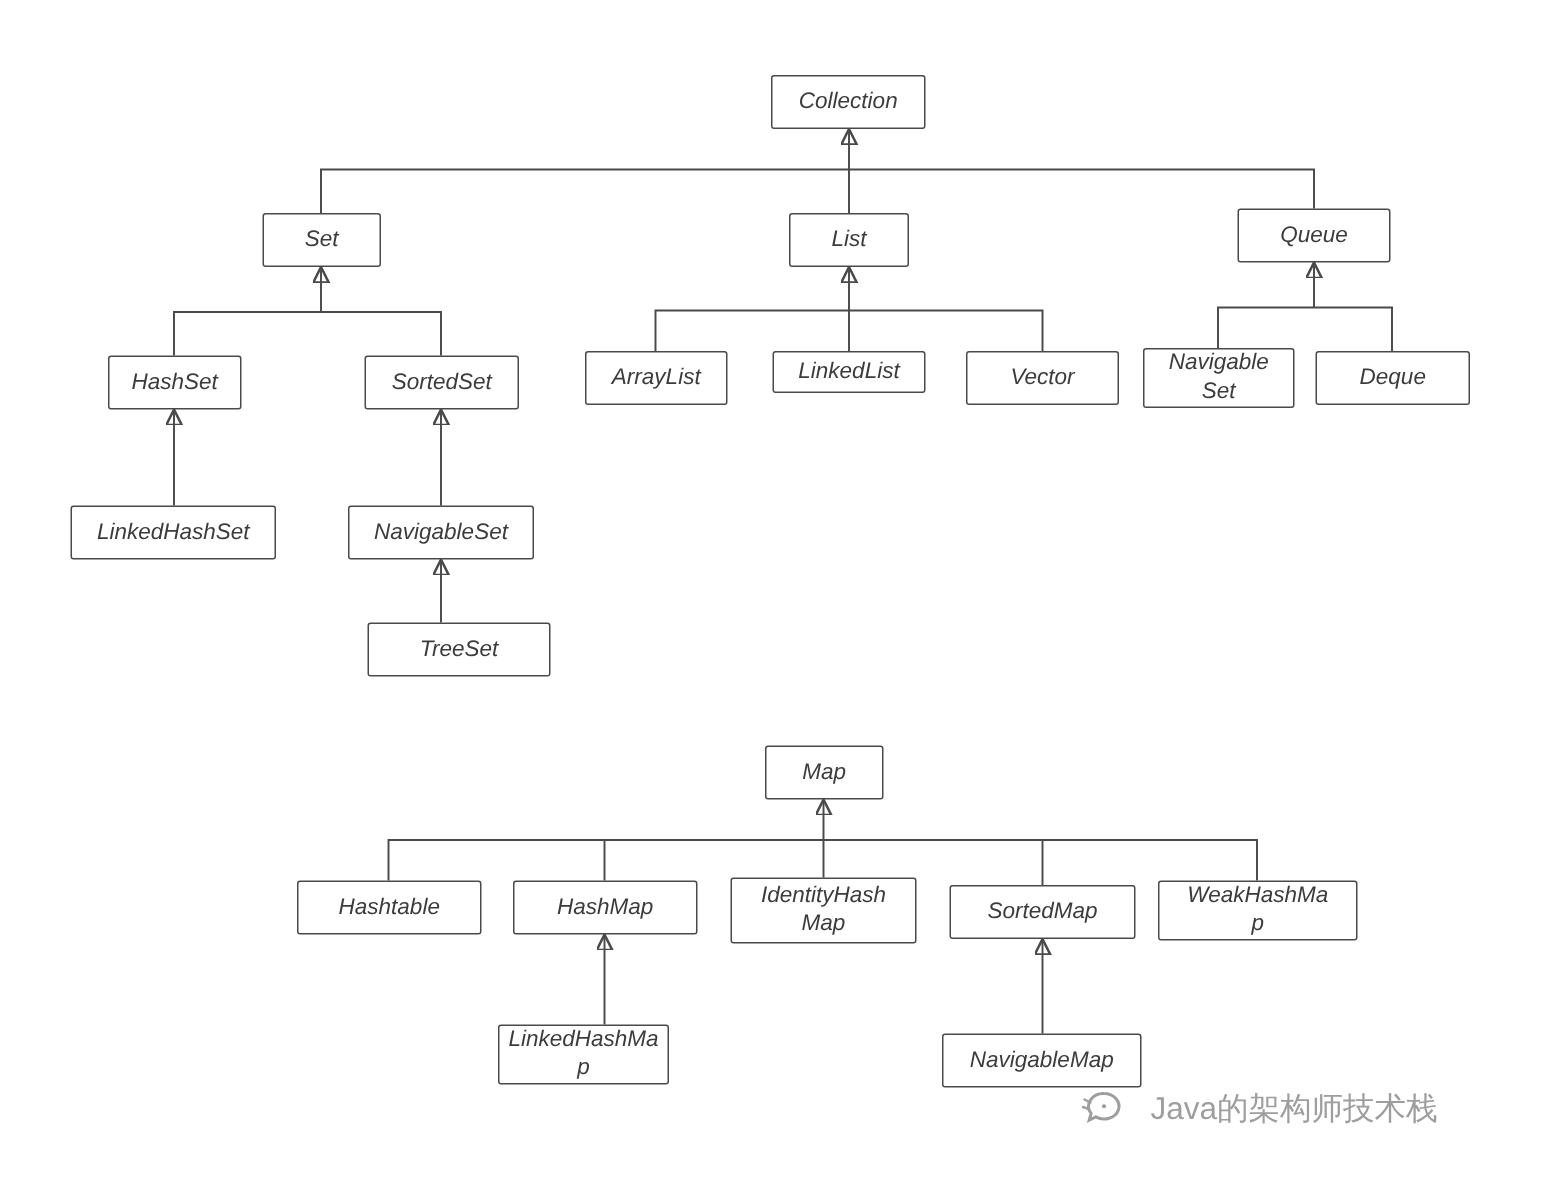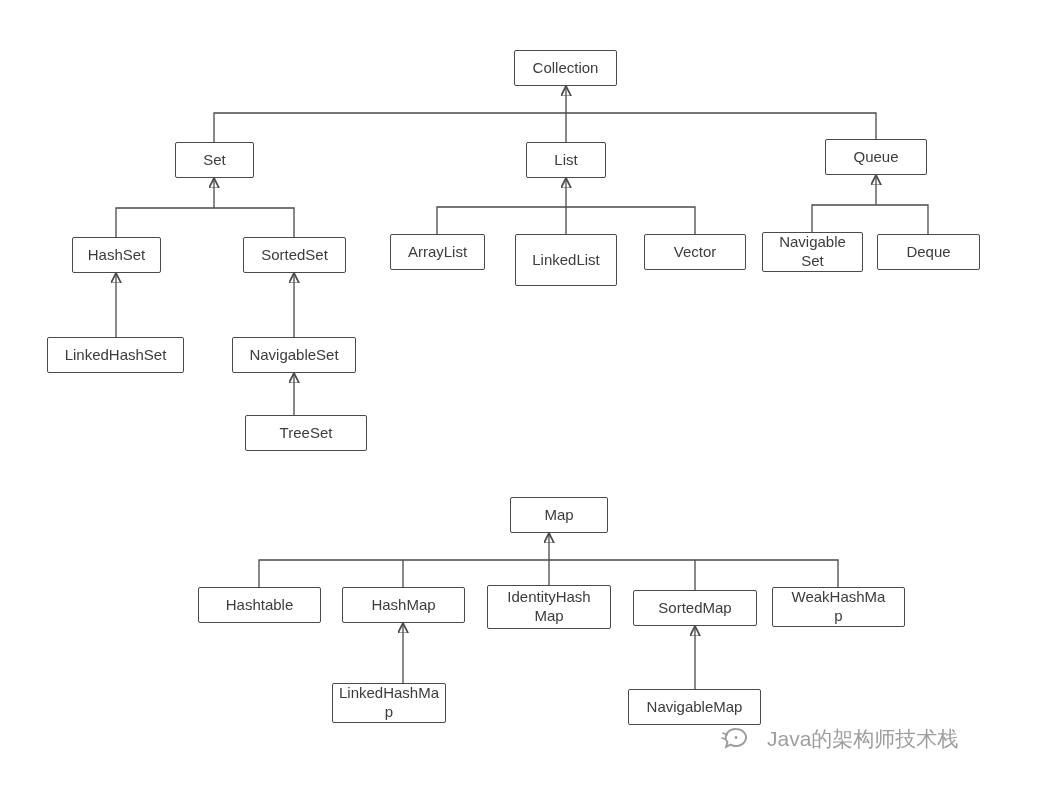--- a/index.html
+++ b/index.html
@@ -30,20 +30,21 @@
     display: flex;
     align-items: center;
     justify-content: center;
     text-align: center;
     background: #ffffff;
     border: 1px solid #4a4a4a;
     border-radius: 2px;
     font-size: 15px;
     line-height: 1.25;
     color: #3c3c3c;
+    font-style: italic;
   }
   .node .lbl {
     display: inline-block;
     word-break: break-all;
   }
 
   .watermark {
     position: absolute;
     left: 720px;
     top: 724px;
@@ -116,35 +117,35 @@
   <div class="node" style="left:232px; top:337px; width:124px; height:36px;">
       <span class="lbl">NavigableSet</span>
     </div>
   <div class="node" style="left:233px; top:415px; width:122px; height:36px;margin-left:12px;">
       <span class="lbl">TreeSet</span>
     </div>
 
   <div class="node" style="left:390px; top:234px; width:95px;  height:36px;">
       <span class="lbl">ArrayList</span>
     </div>
-  <div class="node" style="left:515px; top:234px; width:102px; height:52px;">
+  <div class="node" style="left:515px; top:234px; width:102px; height:28px;">
       <span class="lbl">LinkedList</span>
     </div>
   <div class="node" style="left:644px; top:234px; width:102px; height:36px;">
       <span class="lbl">Vector</span>
     </div>
 
   <div class="node" style="left:762px; top:232px; width:101px; height:40px;">
       <span class="lbl" style="width:72px;">NavigableSet</span>
     </div>
   <div class="node" style="left:877px; top:234px; width:103px; height:36px;">
       <span class="lbl">Deque</span>
     </div>
 
-  <div class="node" style="left:510px; top:497px; width:98px;  height:36px;">
+  <div class="node" style="left:510px; top:497px; width:79px;  height:36px;">
       <span class="lbl">Map</span>
     </div>
   <div class="node" style="left:198px; top:587px; width:123px; height:36px;">
       <span class="lbl">Hashtable</span>
     </div>
   <div class="node" style="left:342px; top:587px; width:123px; height:36px;">
       <span class="lbl">HashMap</span>
     </div>
   <div class="node" style="left:487px; top:585px; width:124px; height:44px;">
       <span class="lbl" style="width:90px;">IdentityHashMap</span>

